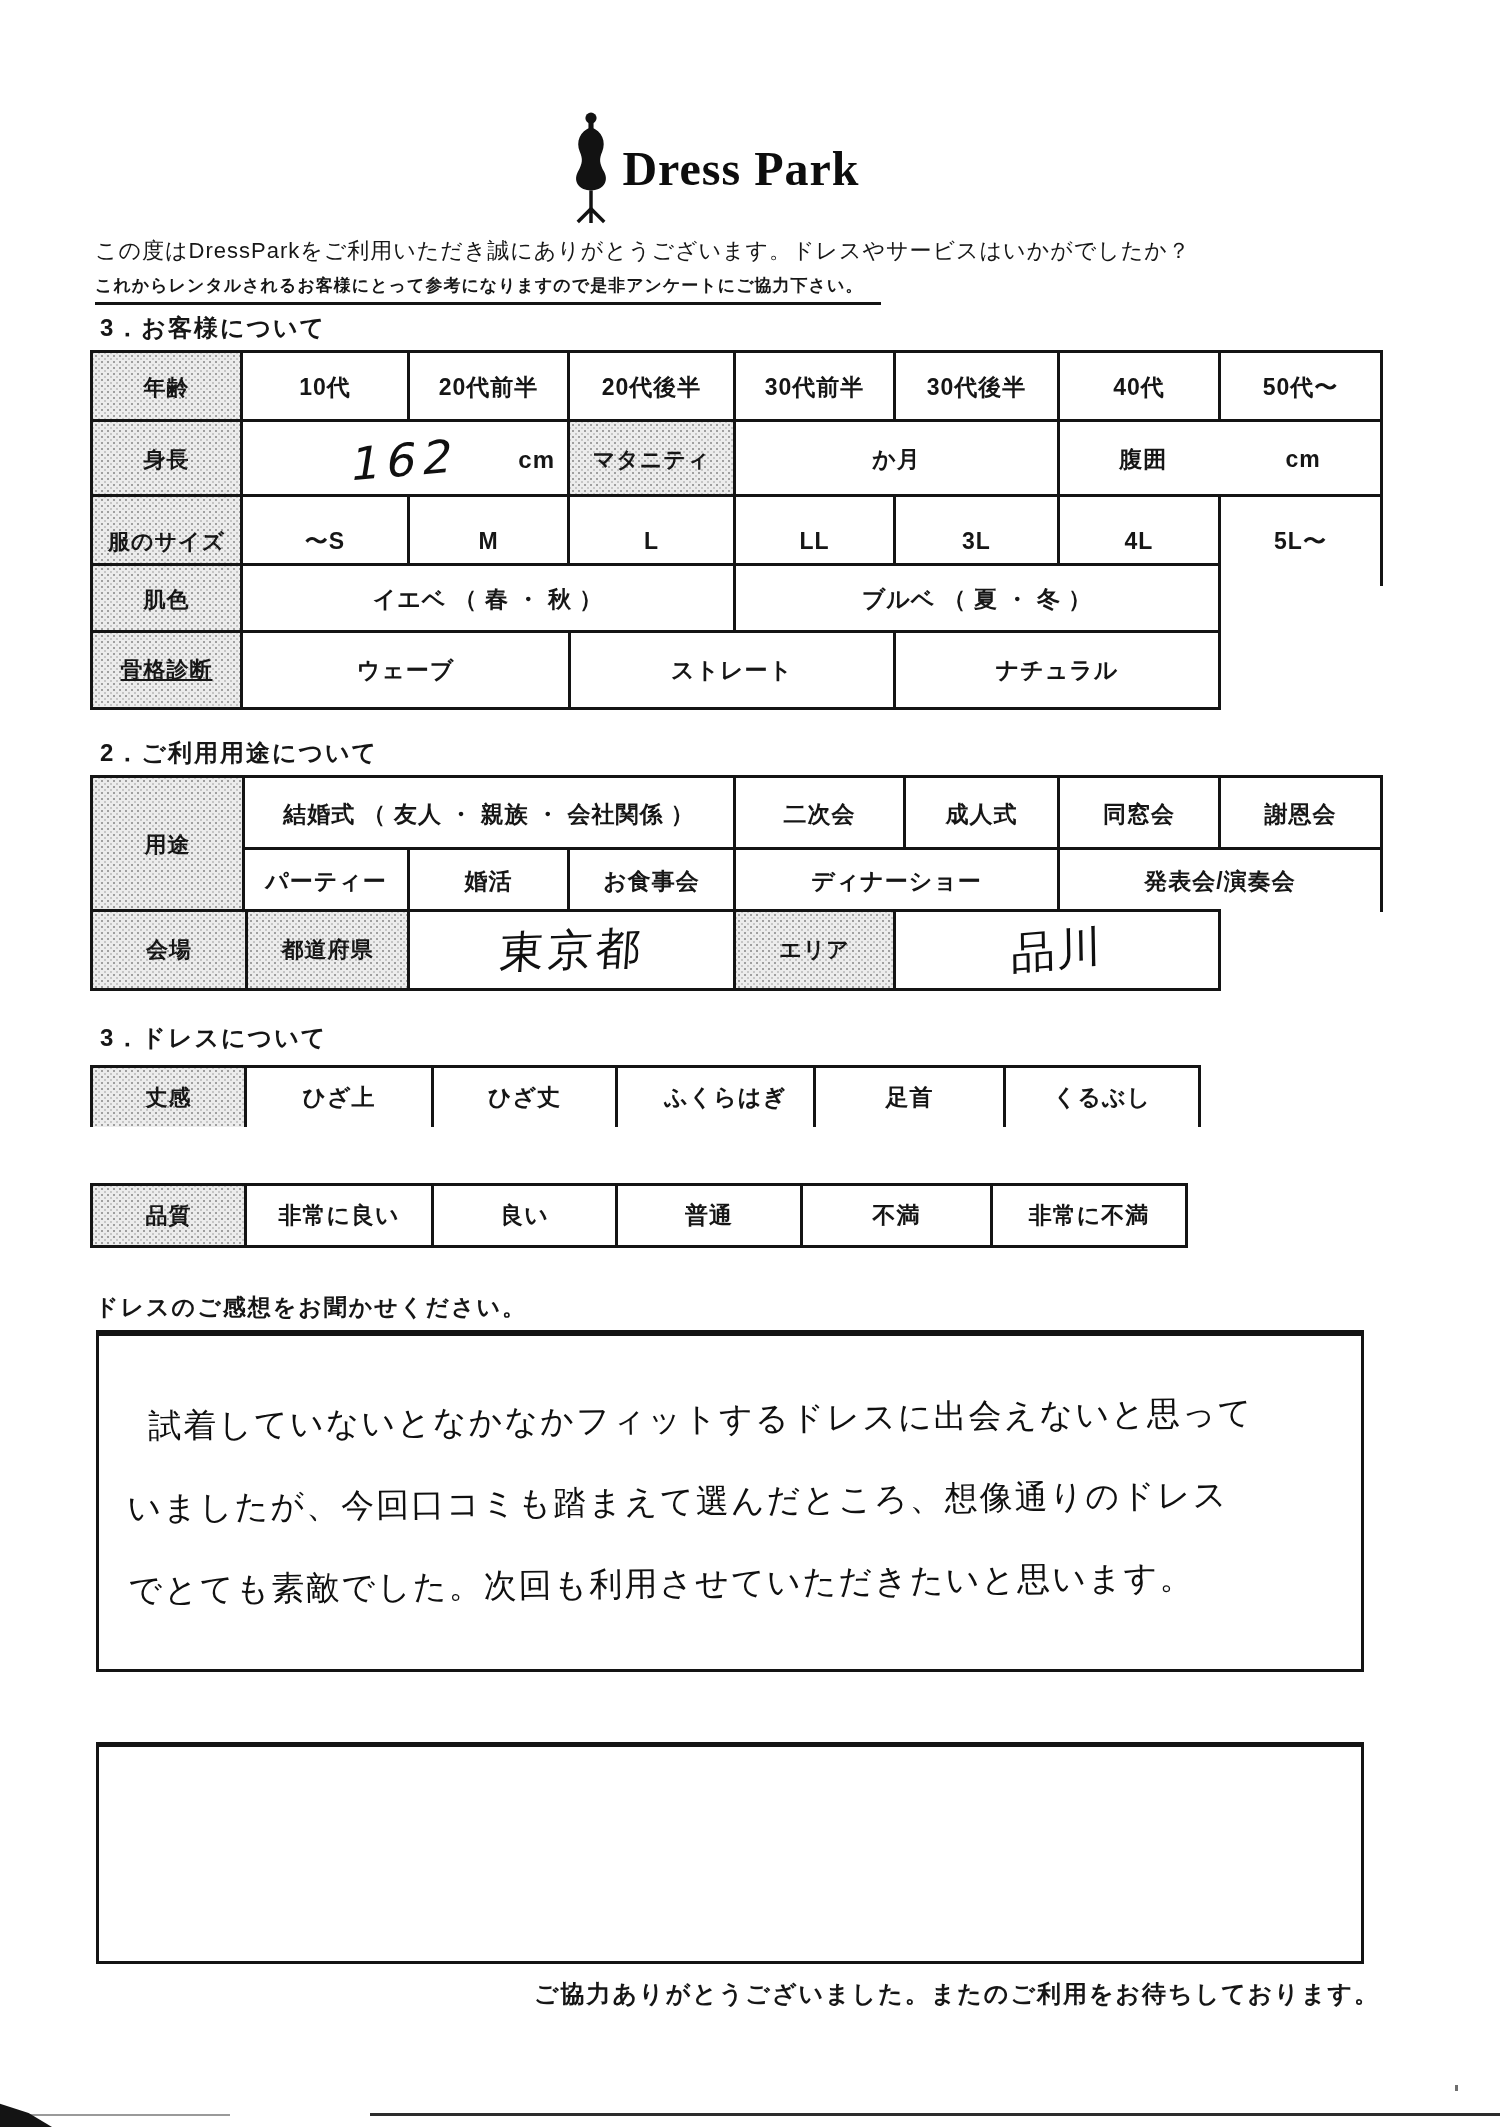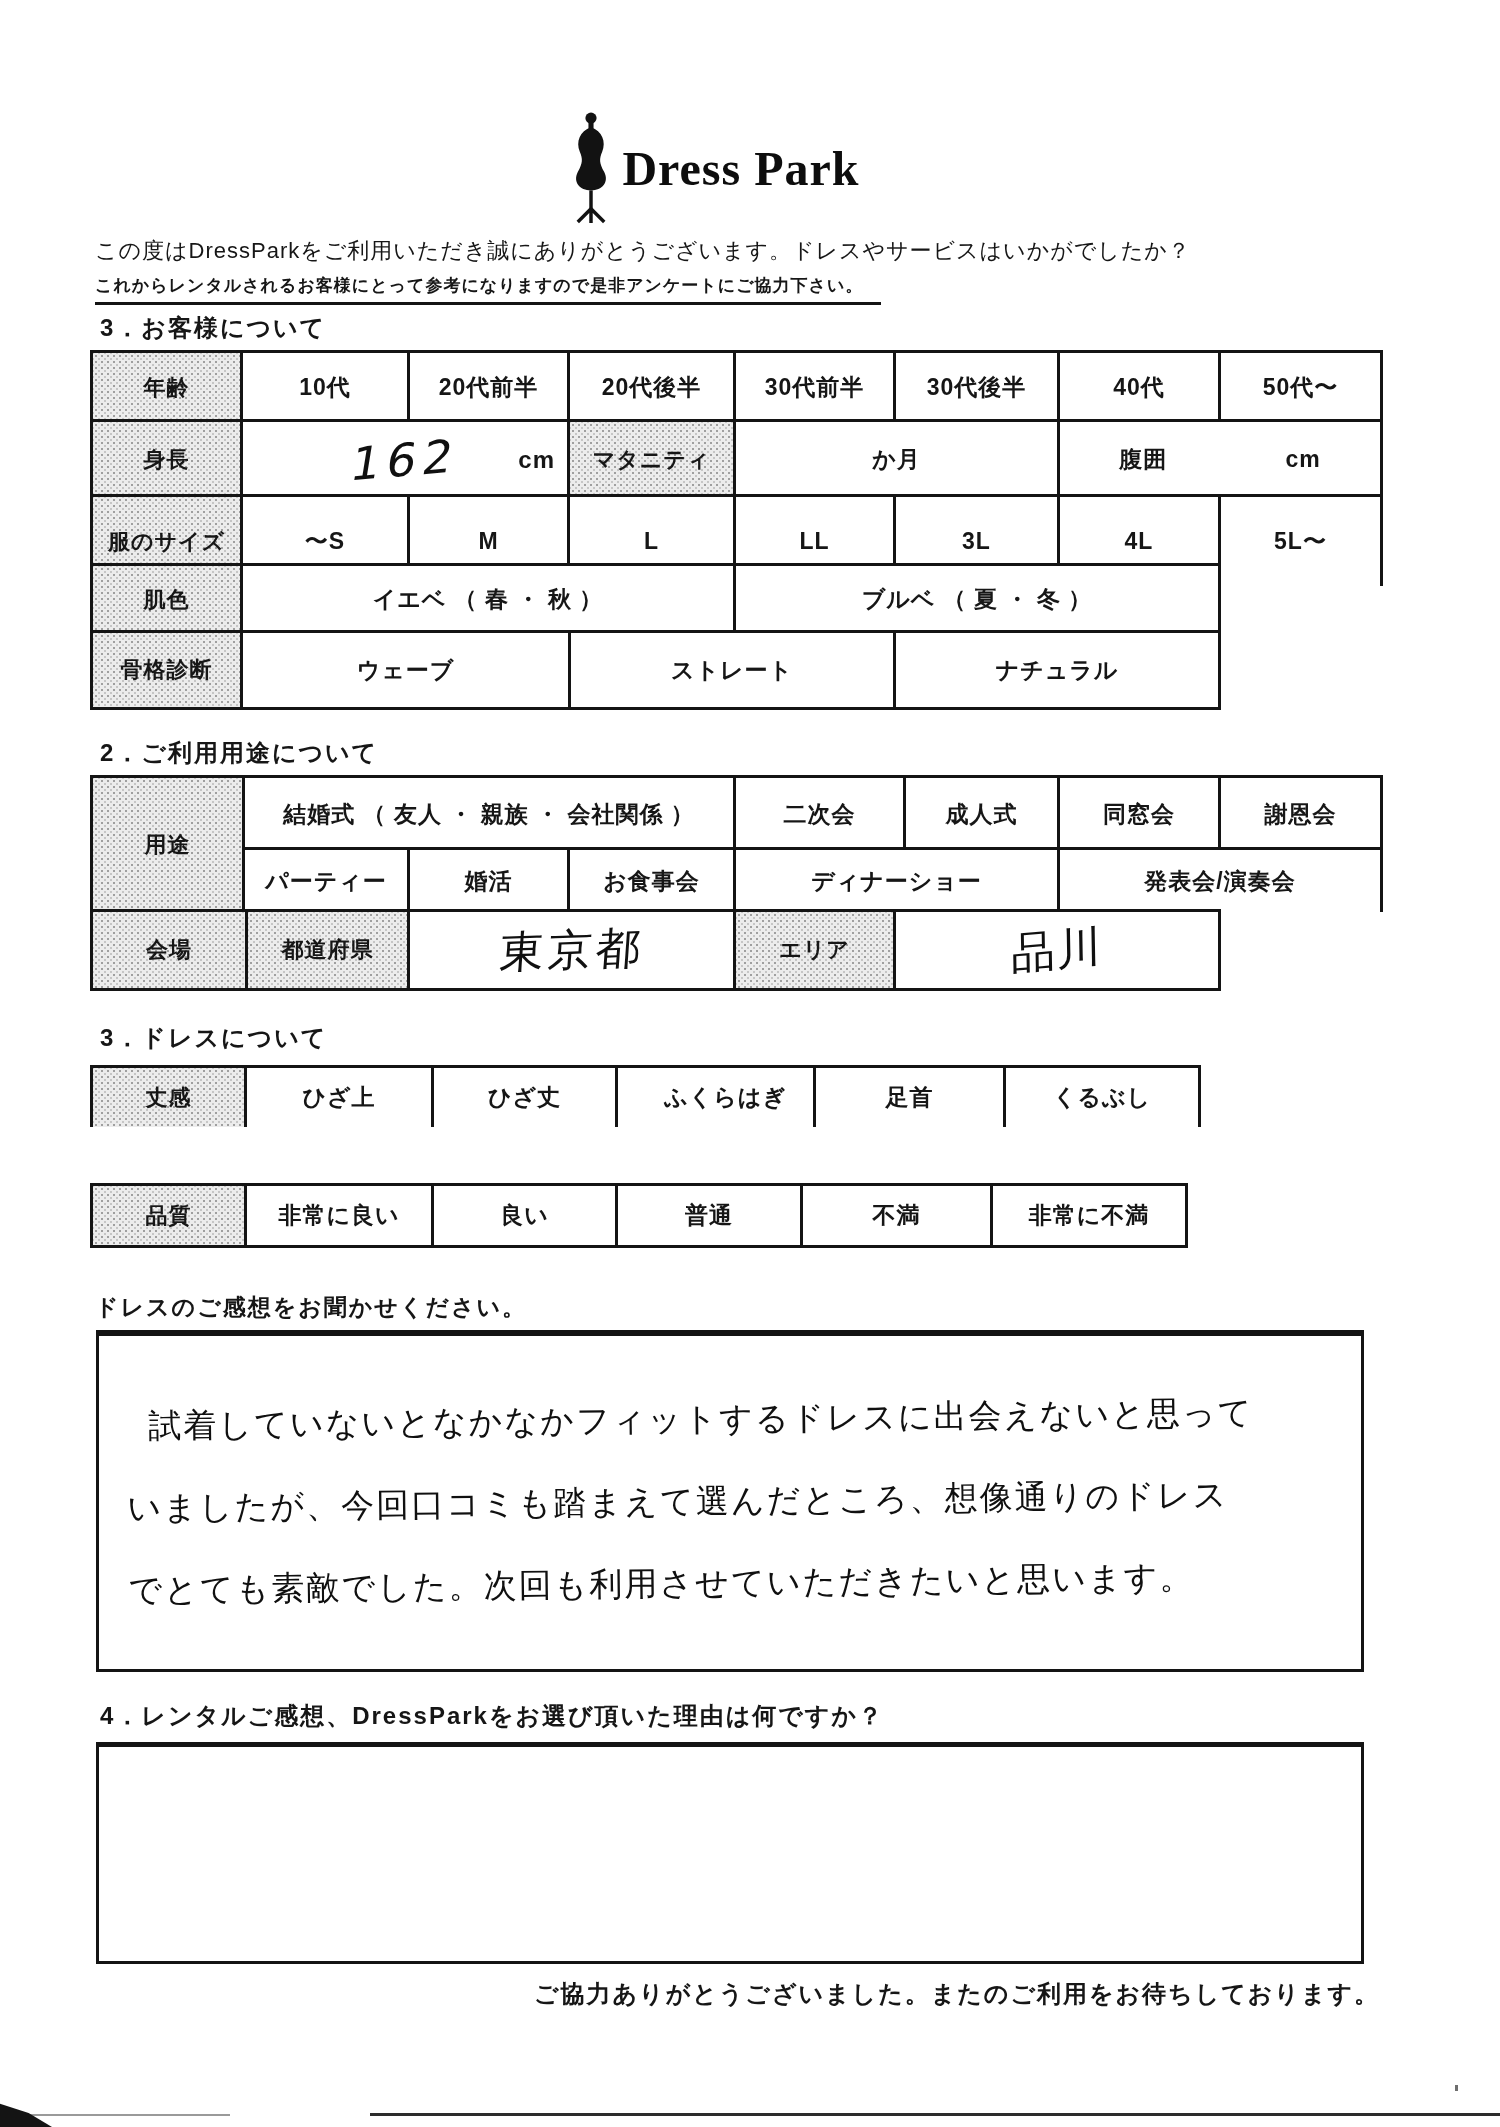--- a/index.html
+++ b/index.html
@@ -108,21 +108,21 @@
     <div class="cell rt" style="width:165px;">5L〜</div>
   </div>
 
   <div class="trow" style="left:90px; top:563px; height:70px;">
     <div class="cell lbl" style="width:150px;">肌色</div>
     <div class="cell" style="width:493px;">イエベ （ 春 ・ 秋 ）</div>
     <div class="cell rt" style="width:488px;">ブルベ （ 夏 ・ 冬 ）</div>
   </div>
 
   <div class="trow" style="left:90px; top:630px; height:80px;">
-    <div class="cell lbl bt" style="width:150px;">骨格診断</div>
+    <div class="cell lbl bt" style="width:150px;text-decoration:underline;">骨格診断</div>
     <div class="cell bt" style="width:328px;">ウェーブ</div>
     <div class="cell bt" style="width:325px;">ストレート</div>
     <div class="cell rt bt" style="width:328px;">ナチュラル</div>
   </div>
 
   <div class="hd" style="left:100px; top:737px;">2．ご利用用途について</div>
 
   <div class="cell lbl rt bt trow" style="left:90px; top:775px; width:155px; height:140px;">用途</div>
 
   <div class="trow" style="left:242px; top:775px; height:75px;">
@@ -176,21 +176,20 @@
 
   <div class="hd" style="left:95px; top:1292px; font-size:23px;">ドレスのご感想をお聞かせください。</div>
   <div class="cbox" style="top:1330px; height:342px;">
     <div class="cbox-text hw">
       <span style="padding-left:22px;">試着していないとなかなかフィットするドレスに出会えないと思って</span>
       <span>いましたが、今回口コミも踏まえて選んだところ、想像通りのドレス</span>
       <span>でとても素敵でした。次回も利用させていただきたいと思います。</span>
     </div>
   </div>
 
-  <div class="hd" style="left:100px; top:1700px;">4．レンタルご感想、DressParkをお選び頂いた理由は何ですか？</div>
   <div class="cbox" style="top:1742px; height:222px; border-top-width:5px;"></div>
 
   <div class="footer">ご協力ありがとうございました。またのご利用をお待ちしております。</div>
 
   <div class="art" style="left:370px; top:2113px; width:1130px; height:3px; background:#2c2c2c;"></div>
   <div class="art" style="left:0px; top:2114px; width:230px; height:2px; background:#9a9a9a;"></div>
   <div class="art" style="left:0px; top:2096px; width:52px; height:31px; background:#141414; clip-path:polygon(0 25%, 55% 55%, 100% 100%, 0 100%);"></div>
   <div class="art" style="left:1455px; top:2085px; width:3px; height:6px; background:#6e6e6e;"></div>
 
 </div>

